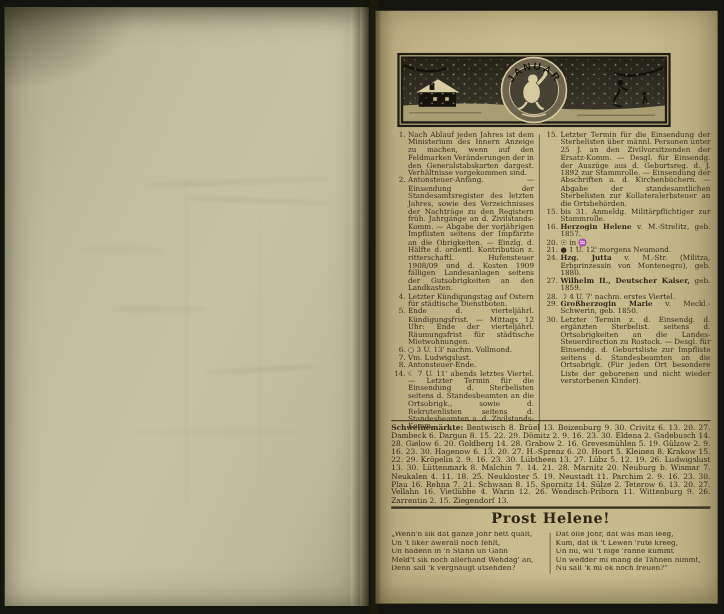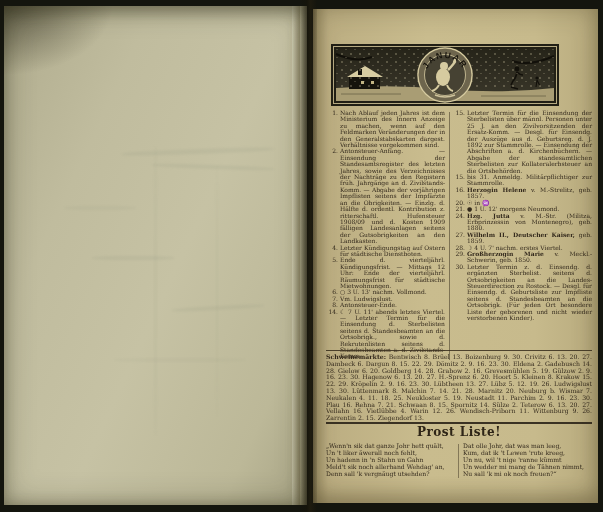--- a/index.html
+++ b/index.html
@@ -210,21 +210,21 @@
             </div>
         </div>
       </div>
 
       <div class="rule-thin"></div>
 
       <p class="markets"><b>Schweinemärkte:</b> <span>Bentwisch 8. Brüel 13. Boizenburg 9. 30. Crivitz 6. 13. 20. 27. Dambeck 6. Dargun 8. 15. 22. 29. Dömitz 2. 9. 16. 23. 30. Eldena 2. Gadebusch 14. 28. Gielow 6. 20. Goldberg 14. 28. Grabow 2. 16. Grevesmühlen 5. 19. Gülzow 2. 9. 16. 23. 30. Hagenow 6. 13. 20. 27. H.-Sprenz 6. 20. Hoort 5. Kleinen 8. Krakow 15. 22. 29. Kröpelin 2. 9. 16. 23. 30. Lübtheen 13. 27. Lübz 5. 12. 19. 26. Ludwigslust 13. 30. Lüttenmark 8. Malchin 7. 14. 21. 28. Marnitz 20. Neuburg b. Wismar 7. Neukalen 4. 11. 18. 25. Neukloster 5. 19. Neustadt 11. Parchim 2. 9. 16. 23. 30. Plau 16. Rehna 7. 21. Schwaan 8. 15. Spornitz 14. Sülze 2. Teterow 6. 13. 20. 27. Vellahn 16. Vietlübbe 4. Warin 12. 26. Wendisch-Priborn 11. Wittenburg 9. 26. Zarrentin 2. 15. Ziegendorf 13.</span></p>
 
       <div class="rule-thick"></div>
 
-      <h2 class="poem-title">Prost Liste!</h2>
+      <h2 class="poem-title">Prost Helene!</h2>
 
       <div class="poem">
         <div class="poem-l">
           <div class="pline">„Wenn'n sik dat ganze Johr hett quält,</div>
           <div class="pline">Un 't liker äwerall noch fehlt,</div>
           <div class="pline">Un hadenn in 'n Stahn un Gahn</div>
           <div class="pline">Meld't sik noch allerhand Wehdag' an,</div>
           <div class="pline">Denn sall 'k vergnäugt utsehden?</div>
         </div>
         <div class="poem-div"></div>

